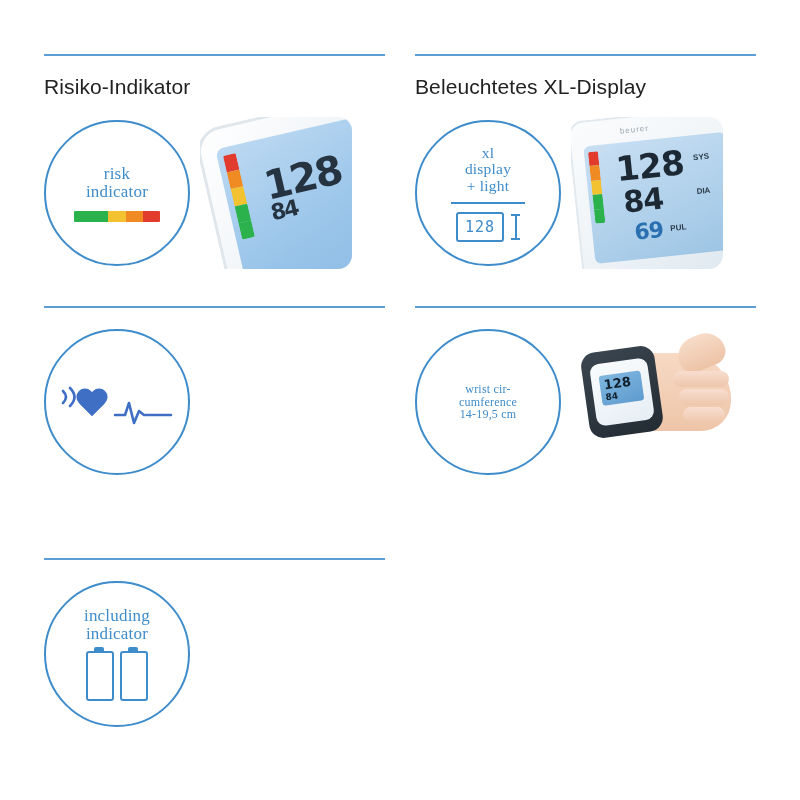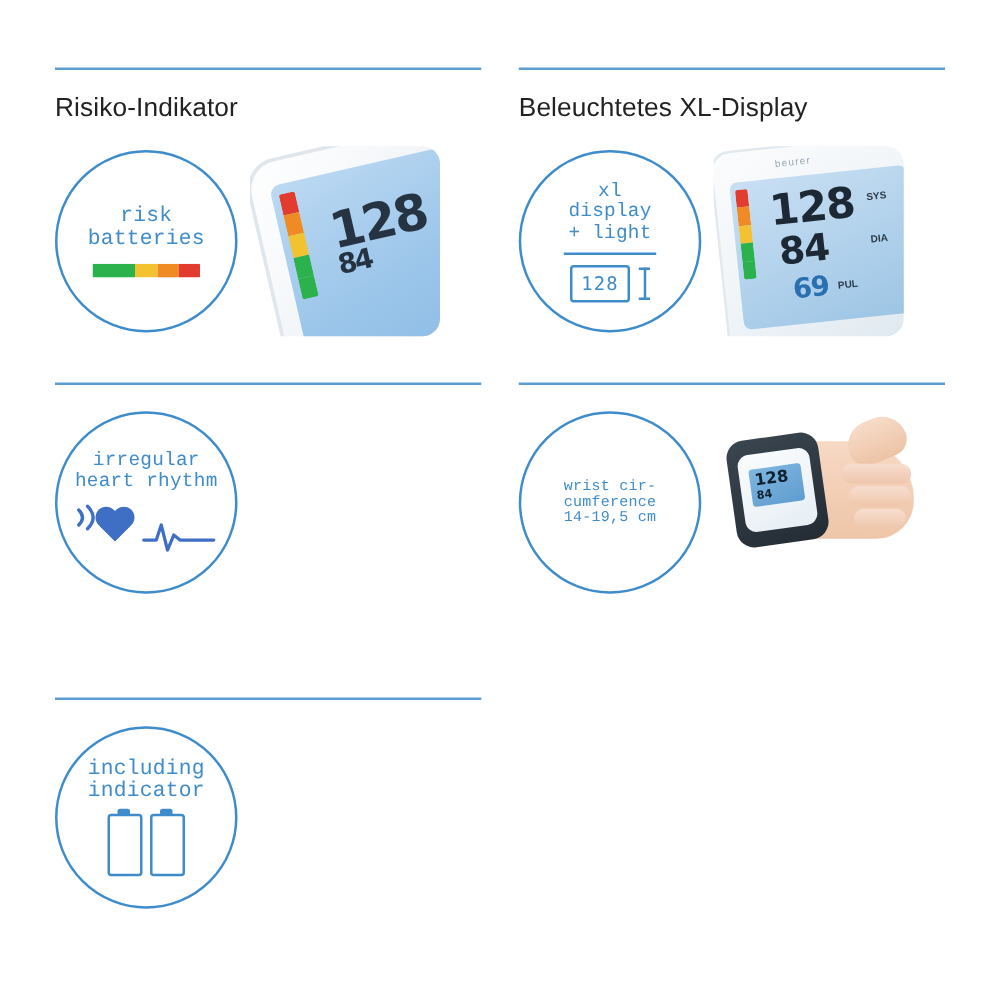--- a/index.html
+++ b/index.html
@@ -69,21 +69,21 @@
     color: #3f8ccb;
     text-align: center;
     box-sizing: border-box;
   }
   .badge-text {
     font-size: 17px;
     line-height: 1.08;
     color: #3f8ccb;
     letter-spacing: 0.2px;
     white-space: pre-line;
-    font-family: Liberation Mono, monospace;
+    font-family: Liberation Serif, serif;
   }
   .badge-text.sm { font-size: 15.5px; }
   .badge-text.xs { font-size: 12px; }
 
   
   .risk-bar {
     margin-top: 9px;
     display: flex;
     width: 86px;
     height: 11px;
@@ -348,21 +348,21 @@
 <div class="sheet">
   <div class="grid">
 
     <div class="cell">
       <div class="rule"></div>
       <div class="cell-title">Risiko-Indikator</div>
       <div class="cell-body">
 
         <div class="badge">
           <div class="badge-text">risk
-batteries</div>
+indicator</div>
           <div class="risk-bar">
             <div class="risk-seg w2" style="background:#2bb24c"></div>
             <div class="risk-seg" style="background:#f2c230"></div>
             <div class="risk-seg" style="background:#f08a22"></div>
             <div class="risk-seg" style="background:#e23c2e"></div>
           </div>
         </div>
 
         <div class="photo photo-rounded">
           <div class="monitor1">
@@ -425,22 +425,20 @@
         </div>
 
       </div>
     </div>
 
     <div class="cell">
       <div class="rule"></div>
       <div class="cell-body">
 
         <div class="badge">
-          <div class="badge-text sm">irregular
-heart rhythm</div>
           <div class="heart-wrap">
             <svg width="112" height="42" viewBox="0 0 112 42">
               <path d="M2 6 Q 8 12 2 18" fill="none" stroke="#3f6fc4" stroke-width="2.6" stroke-linecap="round"></path>
               <path d="M9 3 Q 18 12 9 21" fill="none" stroke="#3f6fc4" stroke-width="2.6" stroke-linecap="round"></path>
               <path d="M54 30 H64 L68 18 L73 38 L78 26 L83 30 H110" fill="none" stroke="#3f6fc4" stroke-width="2.6" stroke-linecap="round" stroke-linejoin="round"></path>
             </svg>
             <div class="heart"></div>
           </div>
         </div>
 

